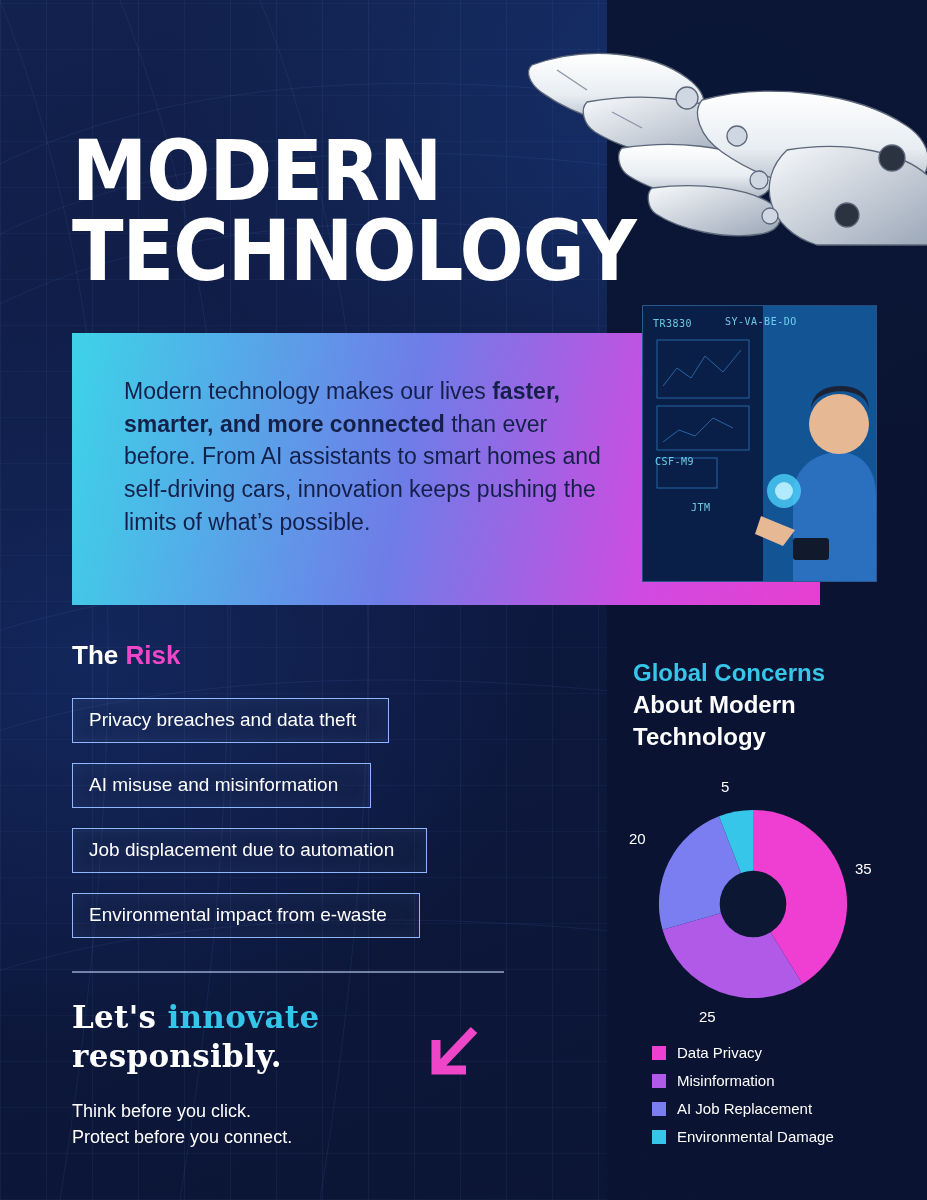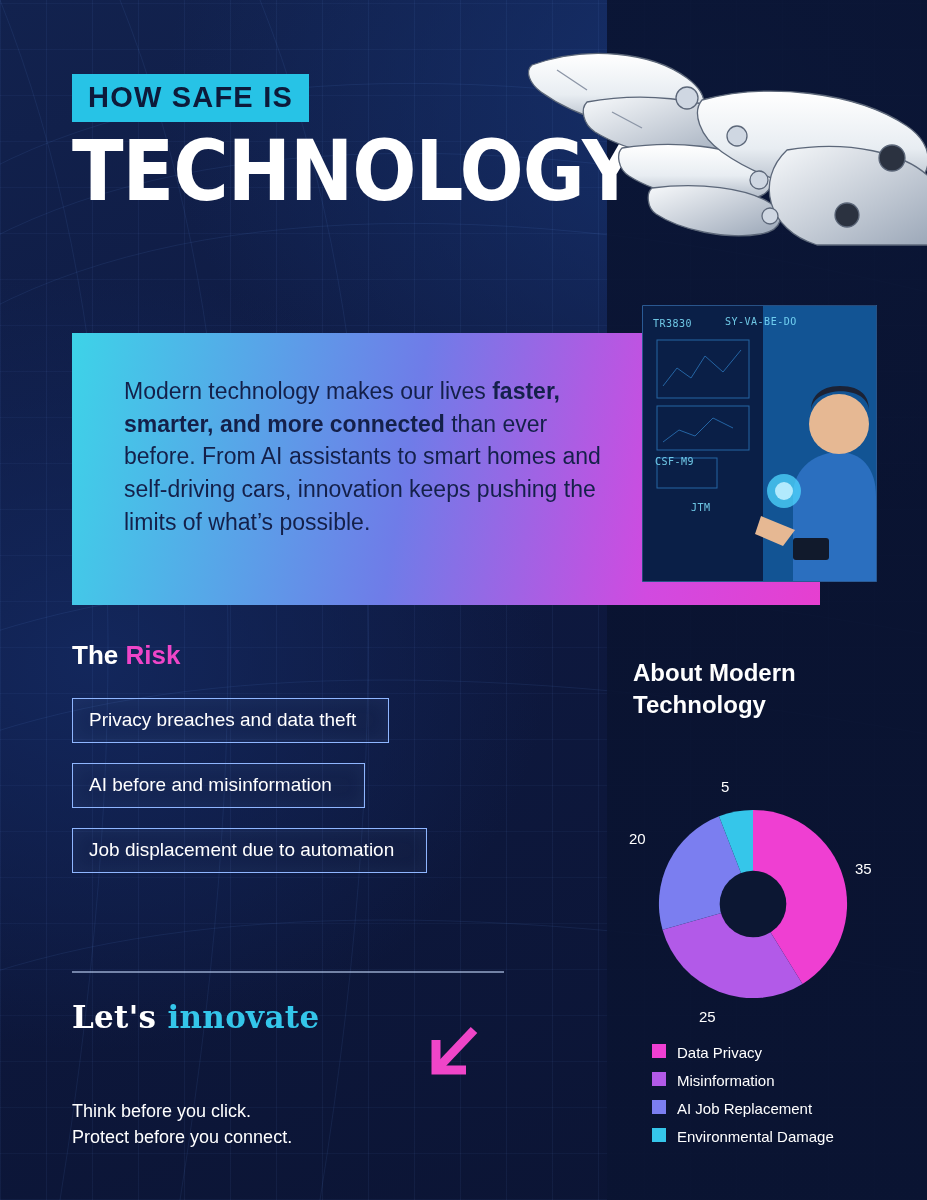--- a/index.html
+++ b/index.html
@@ -229,20 +229,21 @@
   }
 
   .legend {
     position: absolute;
     left: 652px;
     top: 1044px;
     width: 260px;
   }
   .legend-row {
     display: flex;
+    align-items: center;
     margin-bottom: 11px;
   }
   .swatch {
     width: 14px;
     height: 14px;
     margin-right: 11px;
     flex: 0 0 auto;
   }
   .legend-label {
     color: #ffffff;
@@ -265,22 +266,22 @@
       <path d="M-30,740 C200,660 520,660 960,740"></path>
       <path d="M-30,980 C200,900 520,900 960,980"></path>
       <path d="M0,0 C120,300 140,700 60,1200"></path>
       <path d="M120,0 C240,300 260,700 180,1200"></path>
       <path d="M260,0 C380,300 400,700 320,1200"></path>
     </g>
   </svg>
 
   <div class="right-panel"></div>
 
-  <div class="kicker">HOW SAFE IS</div>
   <div class="headline">
+    <span>MODERN</span>
     <span>TECHNOLOGY</span>
   </div>
 
   <svg class="robot-hand" viewBox="0 0 500 250">
     <defs>
       <linearGradient id="metal" x1="0" y1="0" x2="0" y2="1">
         <stop offset="0%" stop-color="#ffffff"></stop>
         <stop offset="55%" stop-color="#e8edf2"></stop>
         <stop offset="100%" stop-color="#aab4c2"></stop>
       </linearGradient>
@@ -339,43 +340,46 @@
     <div class="photo-label" style="left:12px; top:150px;">CSF-M9</div>
     <div class="photo-label" style="left:48px; top:196px;">JTM</div>
   </div>
 
   <div class="risk-title">
     <span>The </span><span class="accent">Risk</span>
   </div>
 
   <div class="risk-list">
     <div class="risk-item">Privacy breaches and data theft</div>
-    <div class="risk-item">AI before and misinformation</div>
+    <div class="risk-item">AI misuse and misinformation</div>
     <div class="risk-item">Job displacement due to automation</div>
+    <div class="risk-item">Environmental impact from e-waste</div>
   </div>
 
   <div class="divider"></div>
 
   <div class="cta">
     <span class="cta-line"><span>Let's </span><span class="hl">innovate</span></span>
+    <span class="cta-line">responsibly.</span>
   </div>
 
   <svg class="arrow-icon" viewBox="0 0 58 58">
     <g fill="none" stroke="#ef45c8" stroke-width="9" stroke-linecap="butt">
       <path d="M50,6 L14,44"></path>
       <path d="M12,16 L12,46 L42,46" stroke-width="9"></path>
     </g>
   </svg>
 
   <div class="closing-note">
     <span>Think before you click.</span>
     <span>Protect before you connect.</span>
   </div>
 
   <div class="chart-title">
+    <span class="t1">Global Concerns</span>
     <span class="t2">About Modern</span>
     <span class="t3">Technology</span>
   </div>
 
   <div class="donut-wrap">
     <svg class="donut" viewBox="0 0 100 100">
       <g id="donut-slices">
           <path d="M50,50 L50,2 A48,48 0 0 1 75.2687438181131,90.81042251502146 Z" fill="#ef3fd2"></path>
           <path d="M50,50 L75.2687438181131,90.81042251502146 A48,48 0 0 1 3.8323691277046876,63.13582352345999 Z" fill="#b25ae8"></path>
           <path d="M50,50 L3.8323691277046876,63.13582352345999 A48,48 0 0 1 32.660400023016656,5.241332988590919 Z" fill="#7b7ef0"></path>

